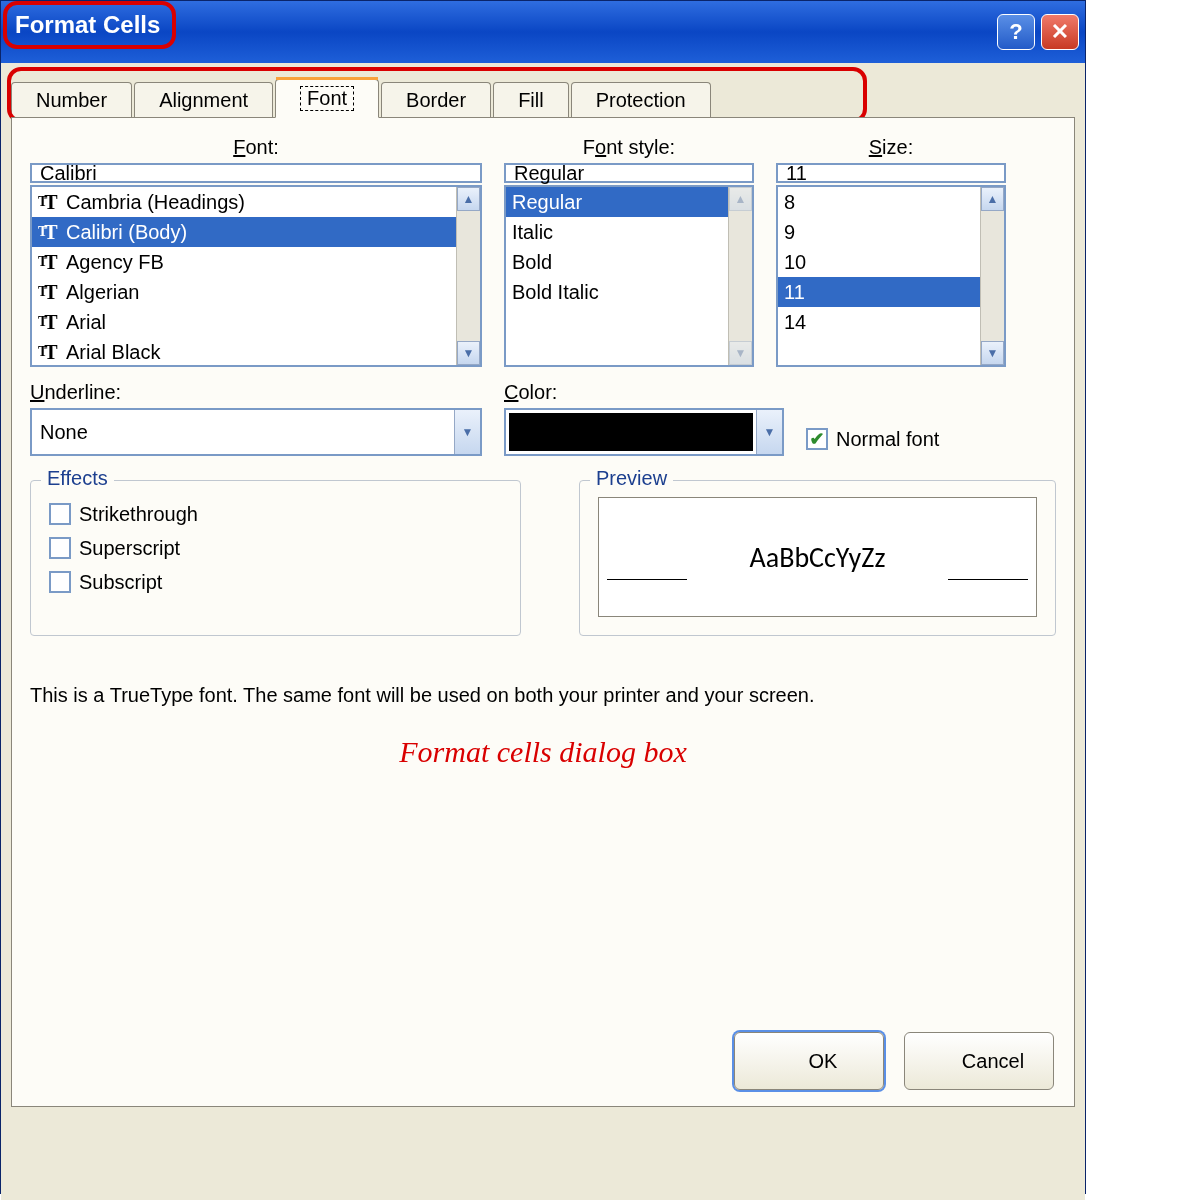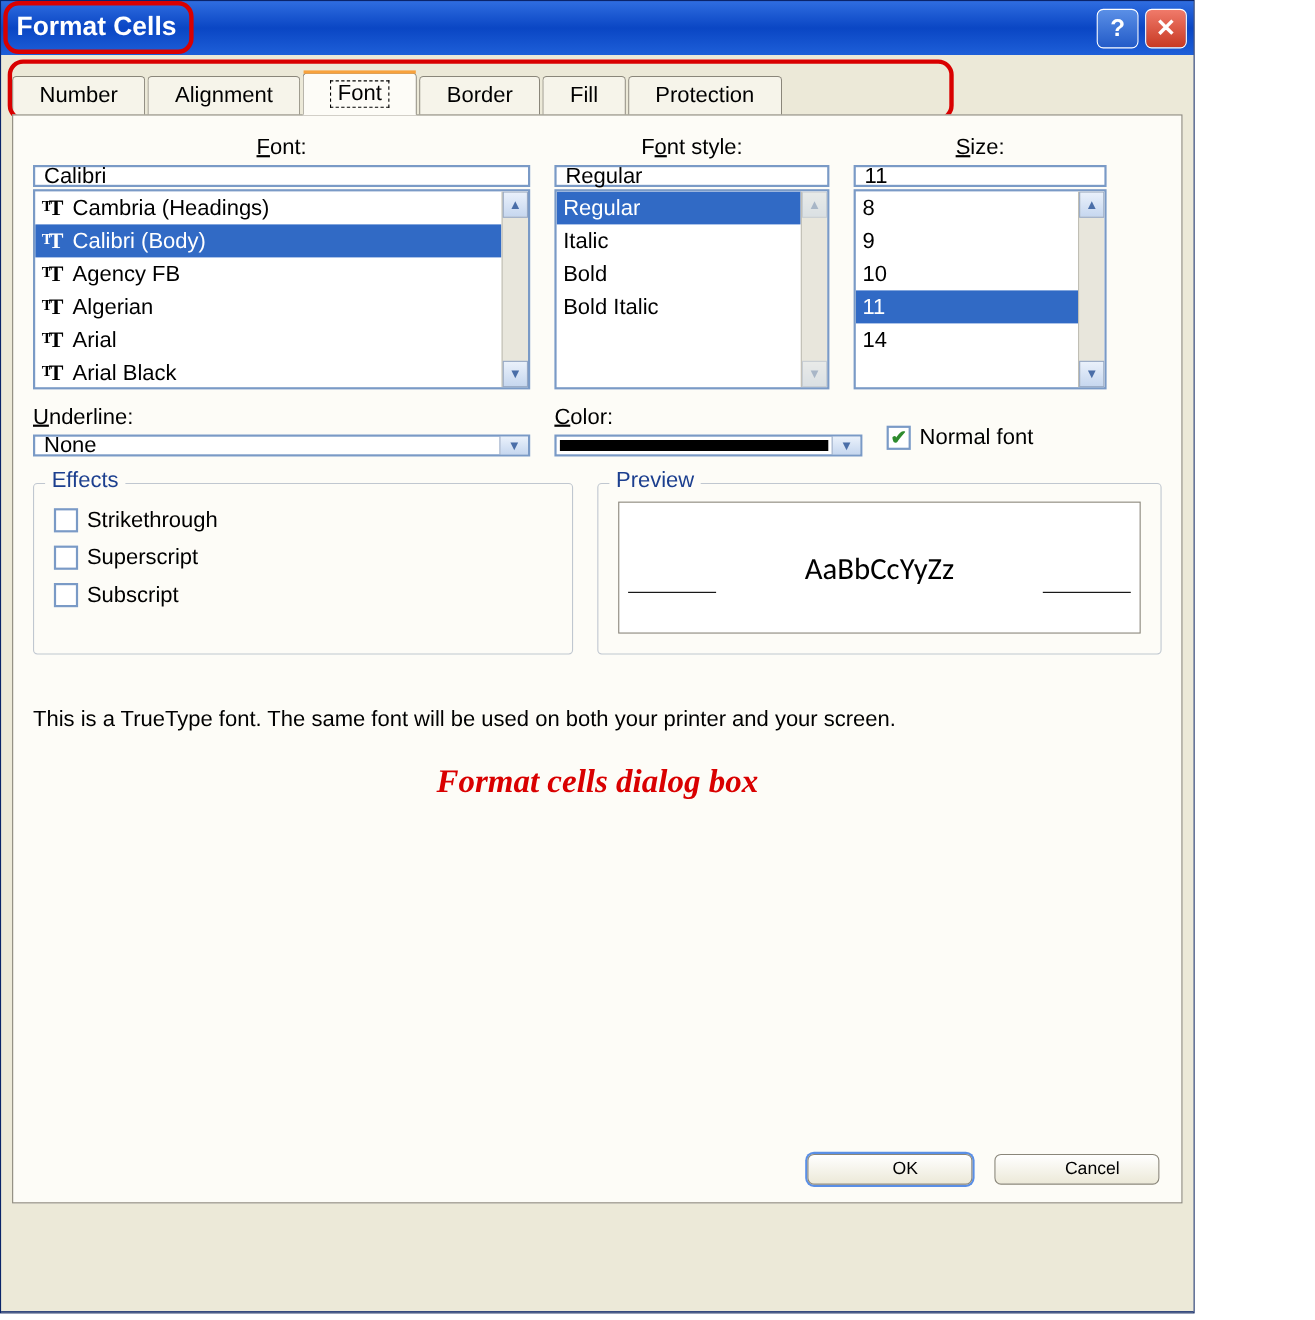--- a/index.html
+++ b/index.html
@@ -16,21 +16,21 @@
   .window {
     position: absolute;
     left: 0; top: 0;
     width: 1086px;
     height: 1194px;
     background: #ece9d8;
     border: 1px solid #0a246a;
     box-shadow: 0 0 0 2px #0a246a inset;
   }
   .titlebar {
-    height: 49px;
+    height: 62px;
     background: linear-gradient(to bottom,#2f6de0 0%,#0a46c4 50%,#1e5fd8 100%);
     display: flex;
     align-items: center;
     padding: 0 6px 0 10px;
     position: relative;
   }
   .title-highlight {
     position: absolute;
     left: 2px; top: 0px;
     border: 4px solid #d90000;
@@ -205,21 +205,21 @@
   }
   .sbtn.disabled { opacity: 0.4; }
   .row2 {
     display: flex;
     gap: 22px;
     margin-top: 14px;
   }
   .combo {
     border: 2px solid #7a9ac6;
     background: #fff;
-    height: 20px;
+    height: 48px;
     display: flex;
     align-items: stretch;
   }
   .combo .val {
     flex: 1;
     padding: 4px 8px;
     font-size: 20px;
     display: flex;
     align-items: center;
   }
@@ -294,36 +294,36 @@
   .desc {
     font-size: 20px;
     margin-top: 46px;
     line-height: 1.35;
   }
   .caption {
     text-align: center;
     margin-top: 26px;
     color: #d90000;
     font-style: italic;
-    font-weight: bold;
+    font-weight: normal;
     font-family: "Times New Roman", serif;
     font-size: 30px;
   }
   .buttons {
     position: absolute;
     right: 20px; bottom: 16px;
     display: flex;
     gap: 20px;
   }
   .btn {
-    width: 150px; height: 28px;
+    width: 150px; height: 58px;
     background: linear-gradient(to bottom,#ffffff,#ece9d8);
     border: 1px solid #8a867a;
     border-radius: 6px;
-    font-size: 16px;
+    font-size: 20px;
     display: flex;
     align-items: center;
     justify-content: center;
     padding-left: 28px;
   }
   .btn.default {
     box-shadow: 0 0 0 2px #5a8fe6;
   }
 </style>
 </head>
@@ -485,21 +485,21 @@
           </div>
           <div class="checkbox">
             <div class="cbox"></div>
             <span>Sup<span class="ul">e</span>rscript</span>
           </div>
           <div class="checkbox">
             <div class="cbox"></div>
             <span>Su<span class="ul">b</span>script</span>
           </div>
         </div>
-        <div class="groupbox" style="flex:1;">
+        <div class="groupbox" style="flex:1;margin-left:36px;">
           <div class="legend">Preview</div>
           <div class="preview-box">
             <div class="baseline l"></div>
             <span>AaBbCcYyZz</span>
             <div class="baseline r"></div>
           </div>
         </div>
       </div>
 
       <div class="desc">This is a TrueType font.  The same font will be used on both your printer and your screen.</div>

